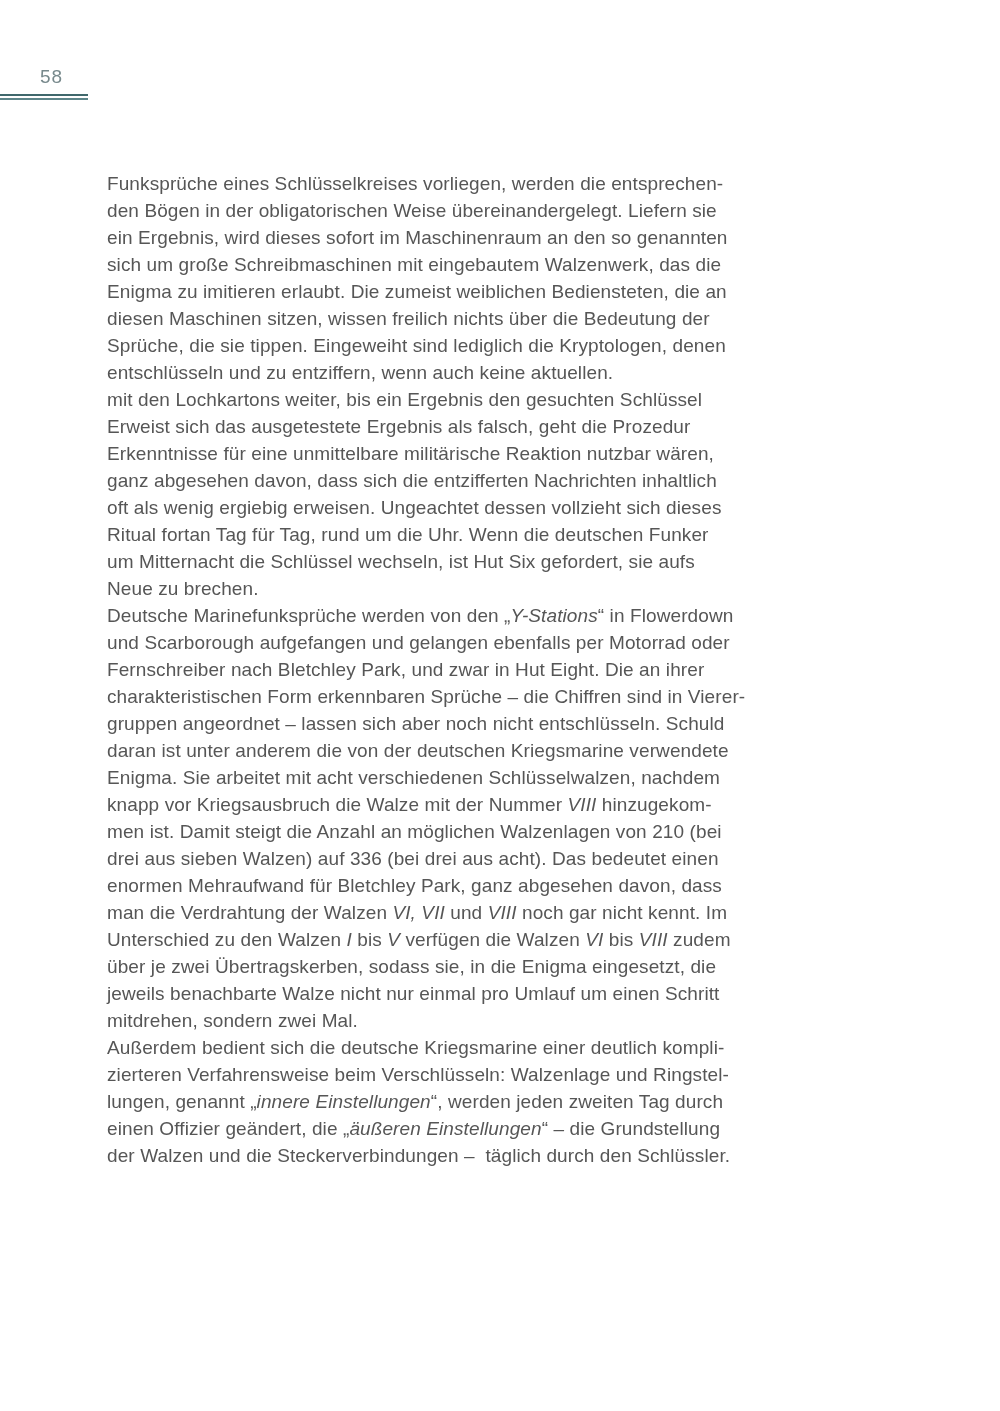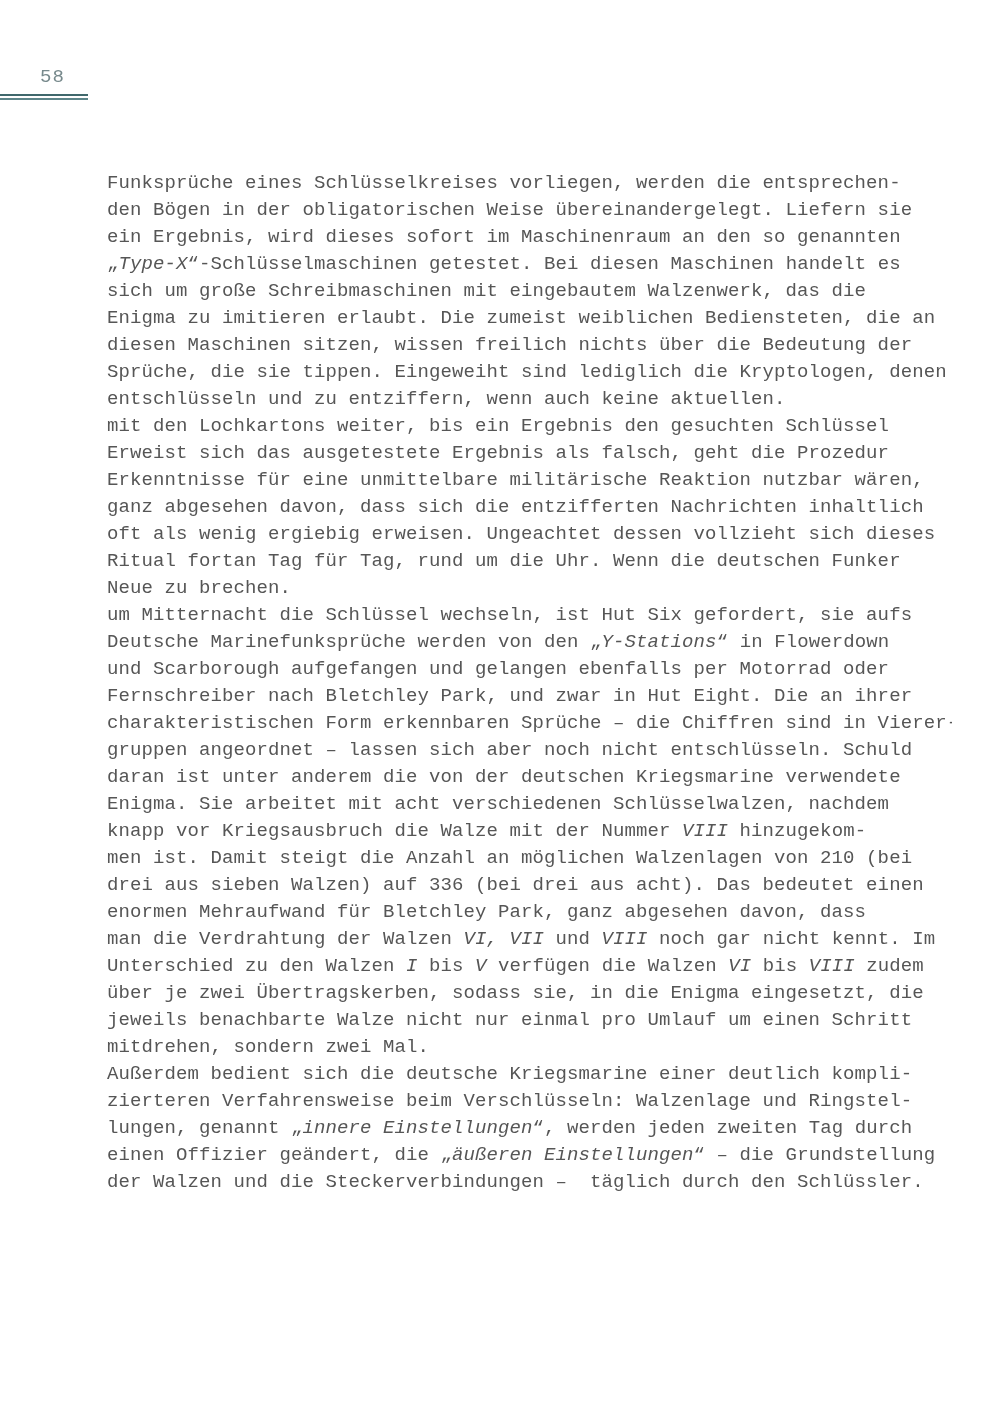--- a/index.html
+++ b/index.html
@@ -6,21 +6,21 @@
     margin: 0;
     padding: 0;
     background: #ffffff;
   }
   .page {
     position: relative;
     width: 952px;
     height: 1411px;
     background: #ffffff;
     overflow: hidden;
-    font-family: Liberation Mono, monospace;
+    font-family: Liberation Sans, sans-serif;
     border-radius: 14px;
   }
   .page-number {
     position: absolute;
     left: 40px;
     top: 66px;
     font-size: 19px;
     font-weight: 300;
     letter-spacing: 1px;
     color: var(--page-number-color, #77898c);
@@ -58,36 +58,35 @@
 <body>
 
 <div class="page">
   <div class="page-number">58</div>
   <div class="header-rule"></div>
   <div class="body-text">
       <div class="paragraph">
         <div class="text-line"><span>Funksprüche eines Schlüsselkreises vorliegen, werden die entsprechen-</span></div>
         <div class="text-line"><span>den Bögen in der obligatorischen Weise übereinandergelegt. Liefern sie</span></div>
         <div class="text-line"><span>ein Ergebnis, wird dieses sofort im Maschinenraum an den so genannten</span></div>
-        <div class="text-line"><span>„</span><i>Type-X</i><span>“-Schlüsselmaschinen getestet. Bei diesen Maschinen handelt es</span></div>
         <div class="text-line"><span>sich um große Schreibmaschinen mit eingebautem Walzenwerk, das die</span></div>
         <div class="text-line"><span>Enigma zu imitieren erlaubt. Die zumeist weiblichen Bediensteten, die an</span></div>
         <div class="text-line"><span>diesen Maschinen sitzen, wissen freilich nichts über die Bedeutung der</span></div>
         <div class="text-line"><span>Sprüche, die sie tippen. Eingeweiht sind lediglich die Kryptologen, denen</span></div>
         <div class="text-line"><span>entschlüsseln und zu entziffern, wenn auch keine aktuellen.</span></div>
       </div>
       <div class="paragraph">
         <div class="text-line"><span>mit den Lochkartons weiter, bis ein Ergebnis den gesuchten Schlüssel</span></div>
         <div class="text-line"><span>Erweist sich das ausgetestete Ergebnis als falsch, geht die Prozedur</span></div>
         <div class="text-line"><span>Erkenntnisse für eine unmittelbare militärische Reaktion nutzbar wären,</span></div>
         <div class="text-line"><span>ganz abgesehen davon, dass sich die entzifferten Nachrichten inhaltlich</span></div>
         <div class="text-line"><span>oft als wenig ergiebig erweisen. Ungeachtet dessen vollzieht sich dieses</span></div>
         <div class="text-line"><span>Ritual fortan Tag für Tag, rund um die Uhr. Wenn die deutschen Funker</span></div>
+        <div class="text-line"><span>um Mitternacht die Schlüssel wechseln, ist Hut Six gefordert, sie aufs</span></div>
         <div class="text-line"><span>Neue zu brechen.</span></div>
-        <div class="text-line"><span>um Mitternacht die Schlüssel wechseln, ist Hut Six gefordert, sie aufs</span></div>
       </div>
       <div class="paragraph gap">
         <div class="text-line"><span>Deutsche Marinefunksprüche werden von den „</span><i>Y-Stations</i><span>“ in Flowerdown</span></div>
         <div class="text-line"><span>und Scarborough aufgefangen und gelangen ebenfalls per Motorrad oder</span></div>
         <div class="text-line"><span>Fernschreiber nach Bletchley Park, und zwar in Hut Eight. Die an ihrer</span></div>
         <div class="text-line"><span>charakteristischen Form erkennbaren Sprüche – die Chiffren sind in Vierer-</span></div>
         <div class="text-line"><span>gruppen angeordnet – lassen sich aber noch nicht entschlüsseln. Schuld</span></div>
         <div class="text-line"><span>daran ist unter anderem die von der deutschen Kriegsmarine verwendete</span></div>
         <div class="text-line"><span>Enigma. Sie arbeitet mit acht verschiedenen Schlüsselwalzen, nachdem</span></div>
         <div class="text-line"><span>knapp vor Kriegsausbruch die Walze mit der Nummer </span><i>VIII</i><span> hinzugekom-</span></div>

